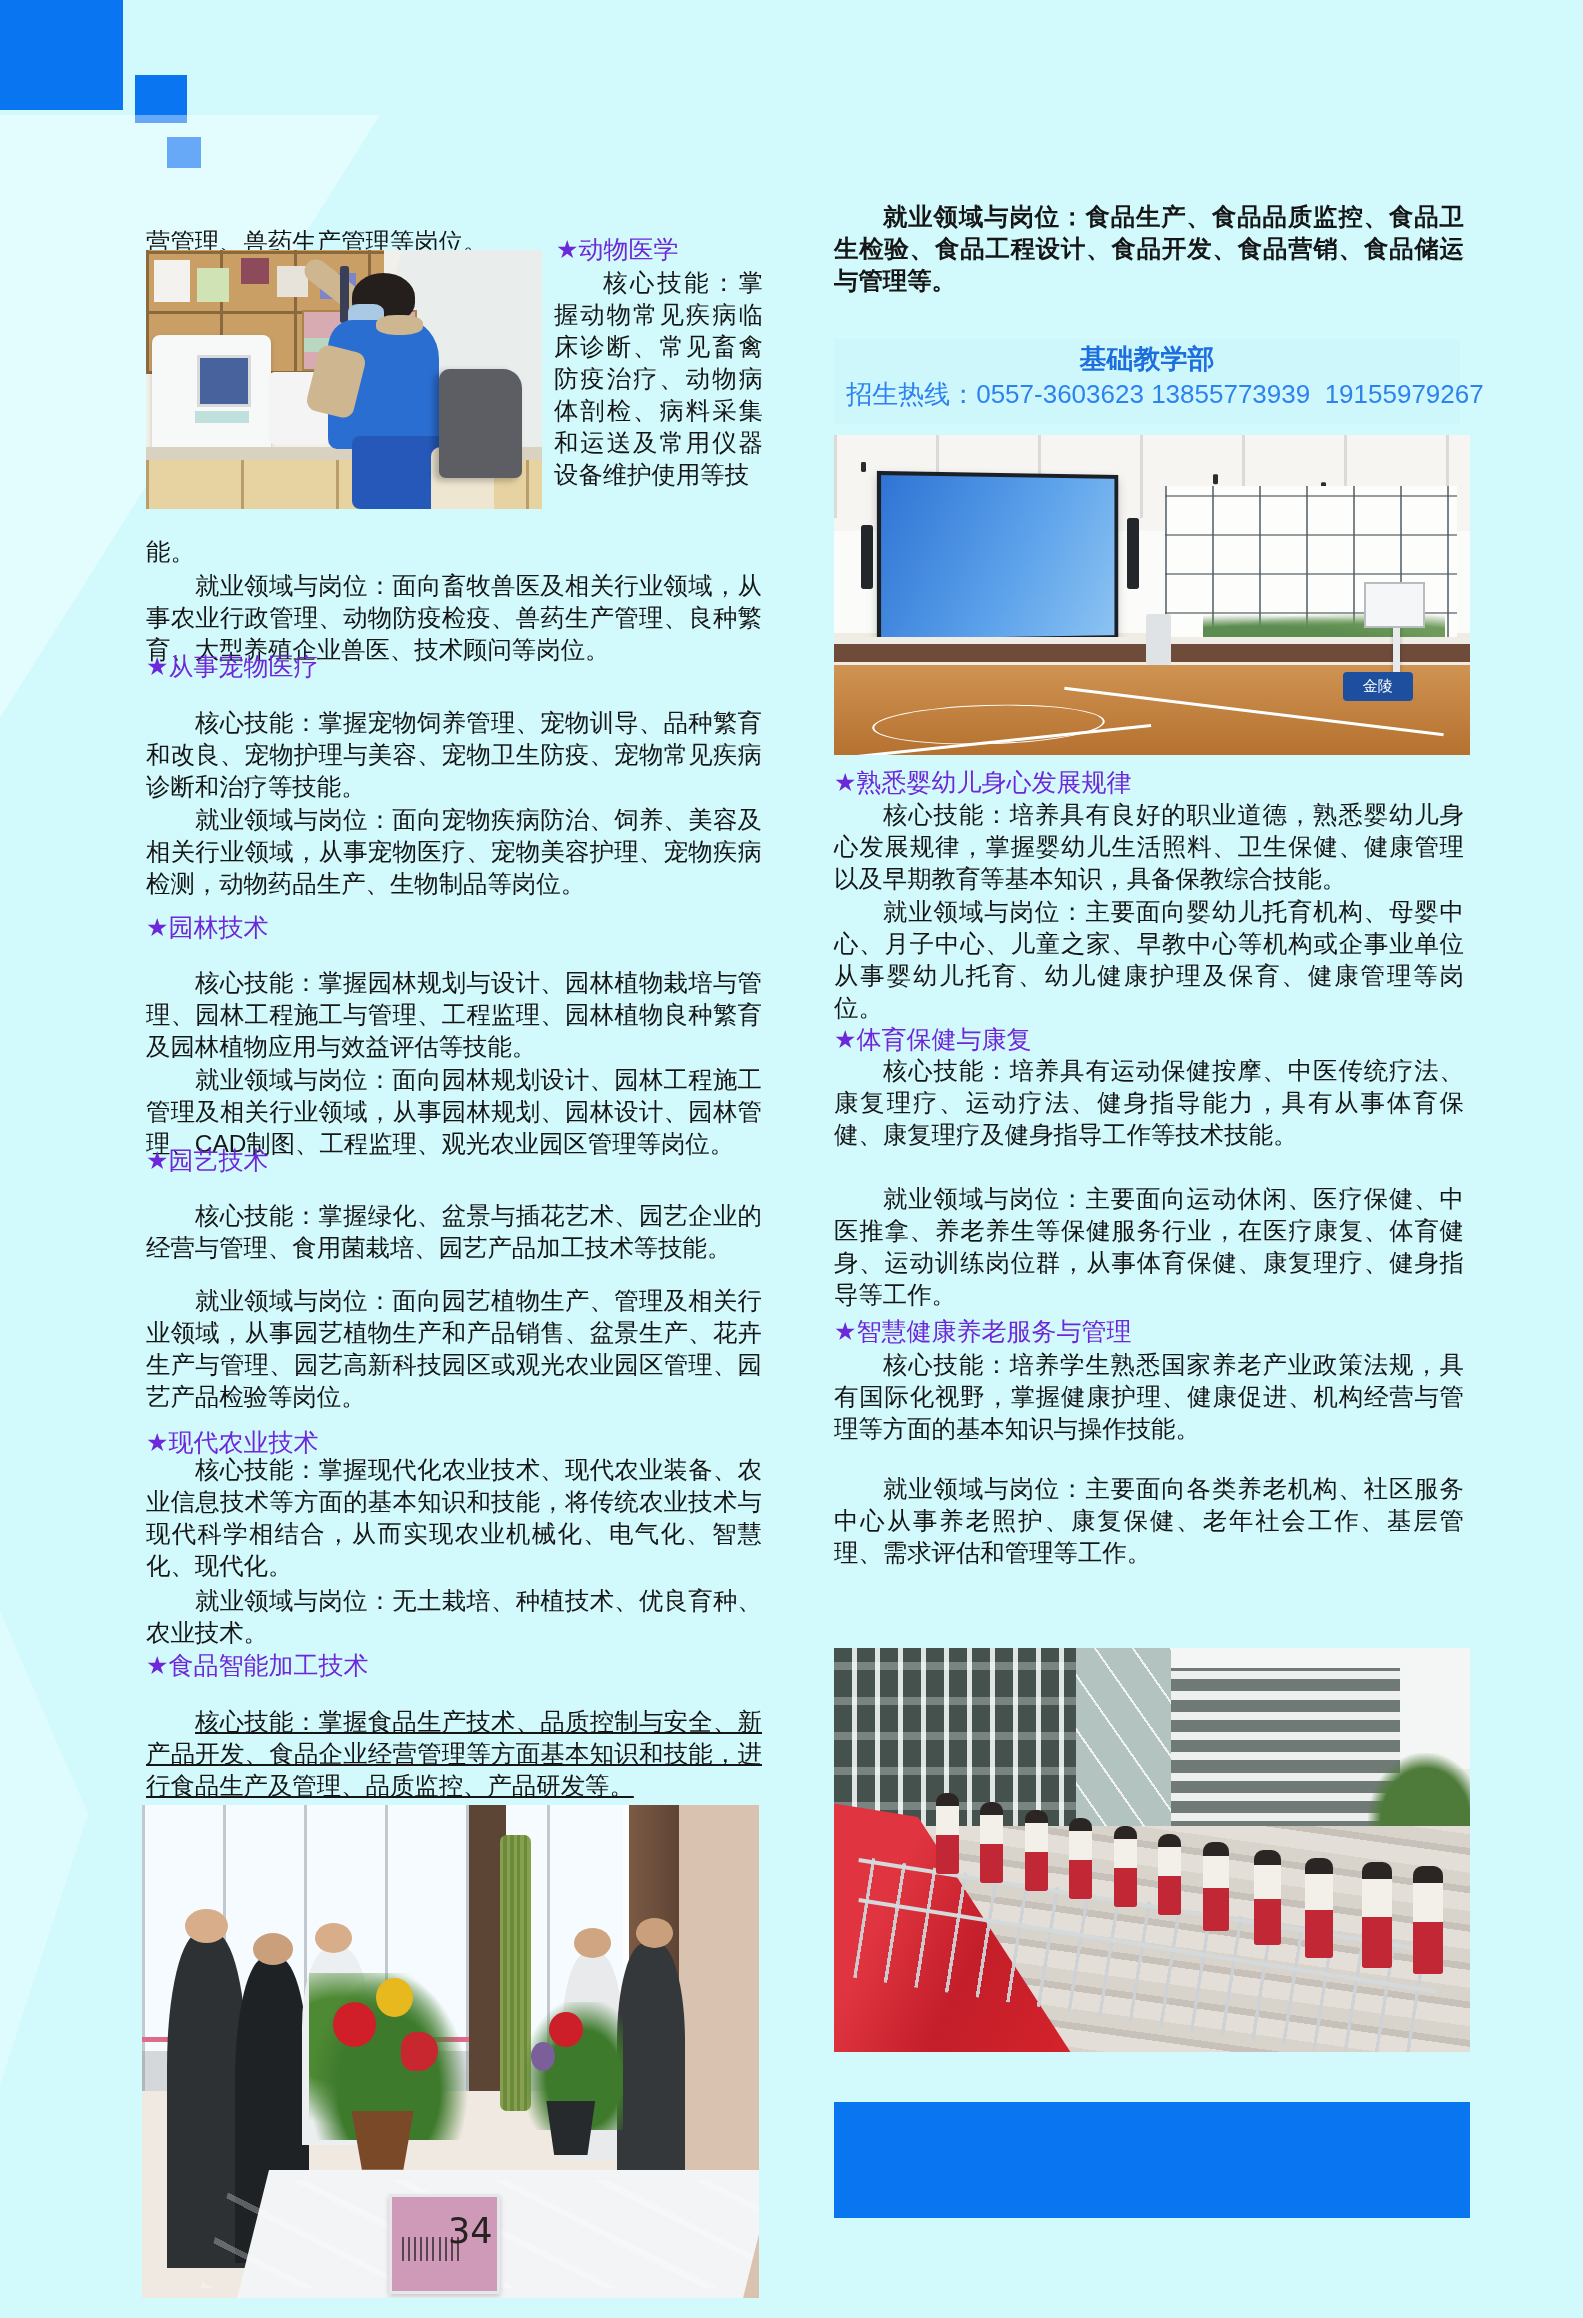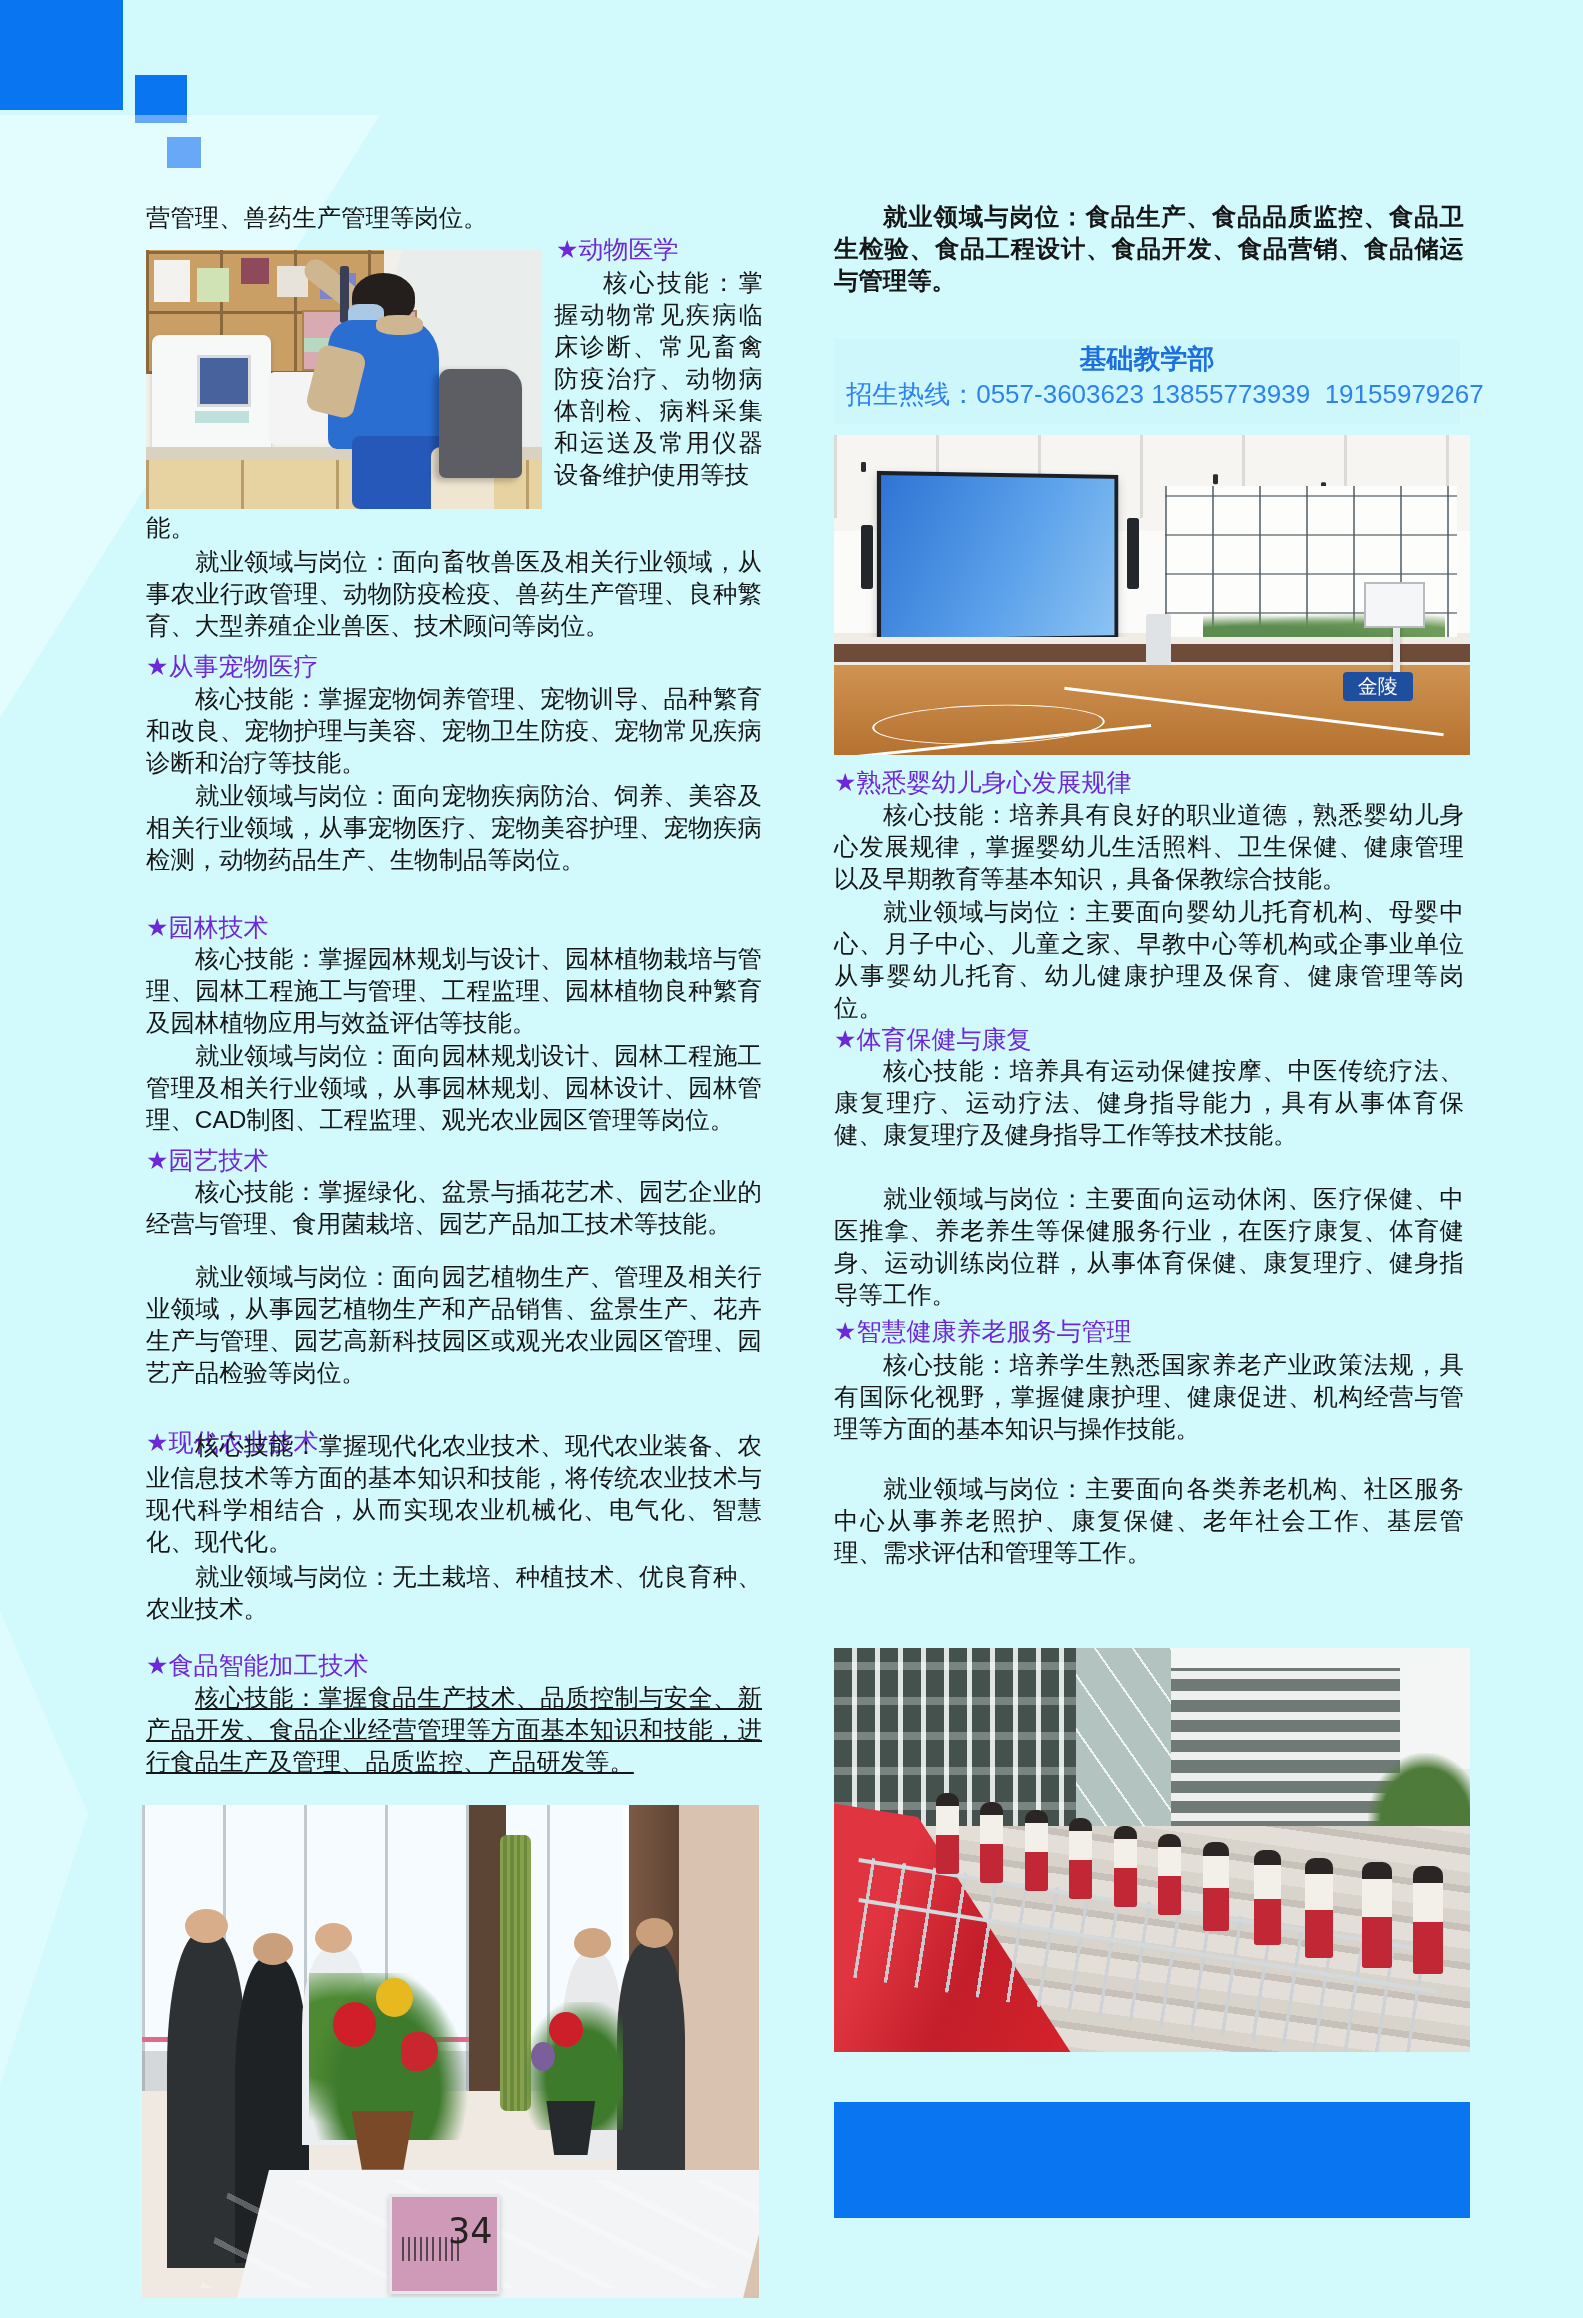--- a/index.html
+++ b/index.html
@@ -7,21 +7,21 @@
     width:1583px;height:2319px;position:relative;overflow:hidden;
     background:#d2fafd;
     font-family:"Liberation Sans","DejaVu Sans",sans-serif;
   }
   
   .sq{position:absolute;background:#0a75f0;}
   .wedge{position:absolute;pointer-events:none;}
   
   .txt{position:absolute;margin:0;font-size:24.4px;line-height:32px;color:#161616;
        text-align:justify;text-justify:inter-character;}
-  .l{left:146px;width:616px;}
+  .l{left:146px;width:616px;margin-top:24px;}
   .r{left:834px;width:630px;}
   .ind{text-indent:49px;}
   .hd{position:absolute;margin:0;font-size:25px;line-height:30px;color:#6d28d9;font-weight:400;}
   
   .dept-box{position:absolute;left:834px;top:339px;width:626px;height:85px;background:#cef7fb;}
   .dept-title{margin:4.1px 0 0 0;text-align:center;font-size:27px;font-weight:700;color:#1d6fdd;line-height:32.5px;}
   .dept-hotline{margin:1.4px 0 0 12.2px;font-size:26px;color:#2e82f0;line-height:34px;white-space:pre;}
   
   .photo{position:absolute;overflow:hidden;}
   .photo *{position:absolute;}
@@ -74,21 +74,21 @@
   .gym-green{left:58%;top:56%;width:38%;height:11%;
      background:radial-gradient(ellipse at 20% 80%,#5d8c50 0 40%,rgba(0,0,0,0) 70%),
                 radial-gradient(ellipse at 70% 80%,#6f9c5c 0 45%,rgba(0,0,0,0) 75%);}
   .gym-wainscot{left:0;top:63%;width:100%;height:8%;background:linear-gradient(#f0ede7 0 28%,#6e4c39 28% 100%);}
   .gym-line-circle{left:6%;top:77%;width:36%;height:26%;border:2.7px solid #fff;border-radius:50%;transform:scaleY(.45) rotate(-4deg);}
   .gym-line1{left:36%;top:86%;width:60%;height:2.7px;background:#fff;transform:rotate(7deg);}
   .gym-line2{left:-4%;top:96%;width:54%;height:2.7px;background:#fff;transform:rotate(-6deg);}
   .gym-hoop-pole{right:11%;top:50%;width:6.8px;height:26%;background:#e8eaec;box-shadow:0 2px 4.1px rgba(0,0,0,.25);}
   .gym-hoop-board{right:7%;top:46%;width:9%;height:13%;background:#f4f6f8;border:2.7px solid #b8bcc0;}
   .gym-hoop-base{right:9%;top:74%;width:11%;height:9%;background:#1e4f9e;border-radius:4.1px;
-     color:#fff;font-size:20px;text-align:center;line-height:28.4px;position:absolute;}
+     color:#fff;font-size:15px;text-align:center;line-height:28.4px;position:absolute;}
   .gym-hoop2{left:49%;top:56%;width:4%;height:16%;background:#dfe3e6;border-radius:2.7px;}
   
   .ph-stairs{background:linear-gradient(#f3f6f4 0 30%,#e8ebe7 30% 100%);}
   .st-bldg-left{left:0;top:0;width:42%;height:64%;background:#93a09a;
      background-image:repeating-linear-gradient(90deg,rgba(35,48,45,.55) 0 17.6px,rgba(235,240,238,.9) 17.6px 23px),
                       repeating-linear-gradient(0deg,rgba(35,48,45,.35) 0 27px,rgba(235,240,238,.9) 27px 35px);}
   .st-tower{left:38%;top:0;width:15%;height:74%;background:#b3c4c0;
      background-image:repeating-linear-gradient(55deg,rgba(255,255,255,.8) 0 2px,rgba(0,0,0,0) 2px 31px);}
   .st-bldg-right{left:53%;top:5%;width:36%;height:48%;background:#a3aca7;
      background-image:repeating-linear-gradient(0deg,rgba(250,252,251,.85) 0 8.1px,rgba(60,72,68,.5) 8.1px 20.3px);}

